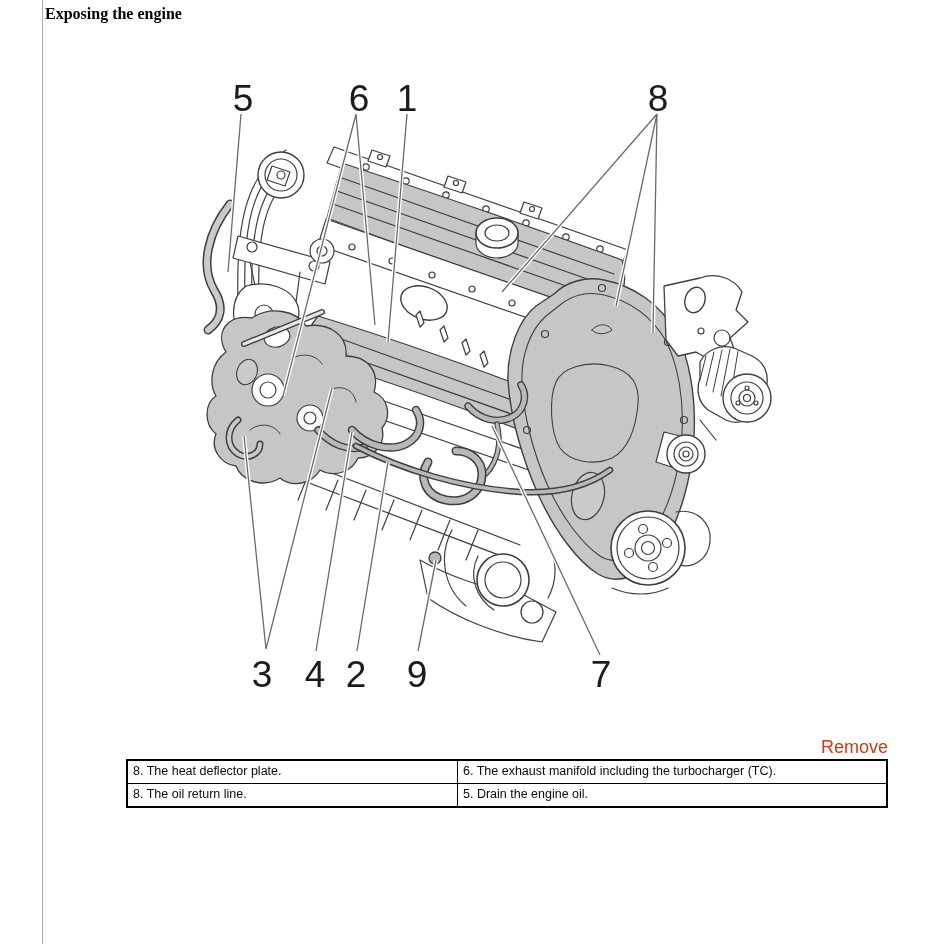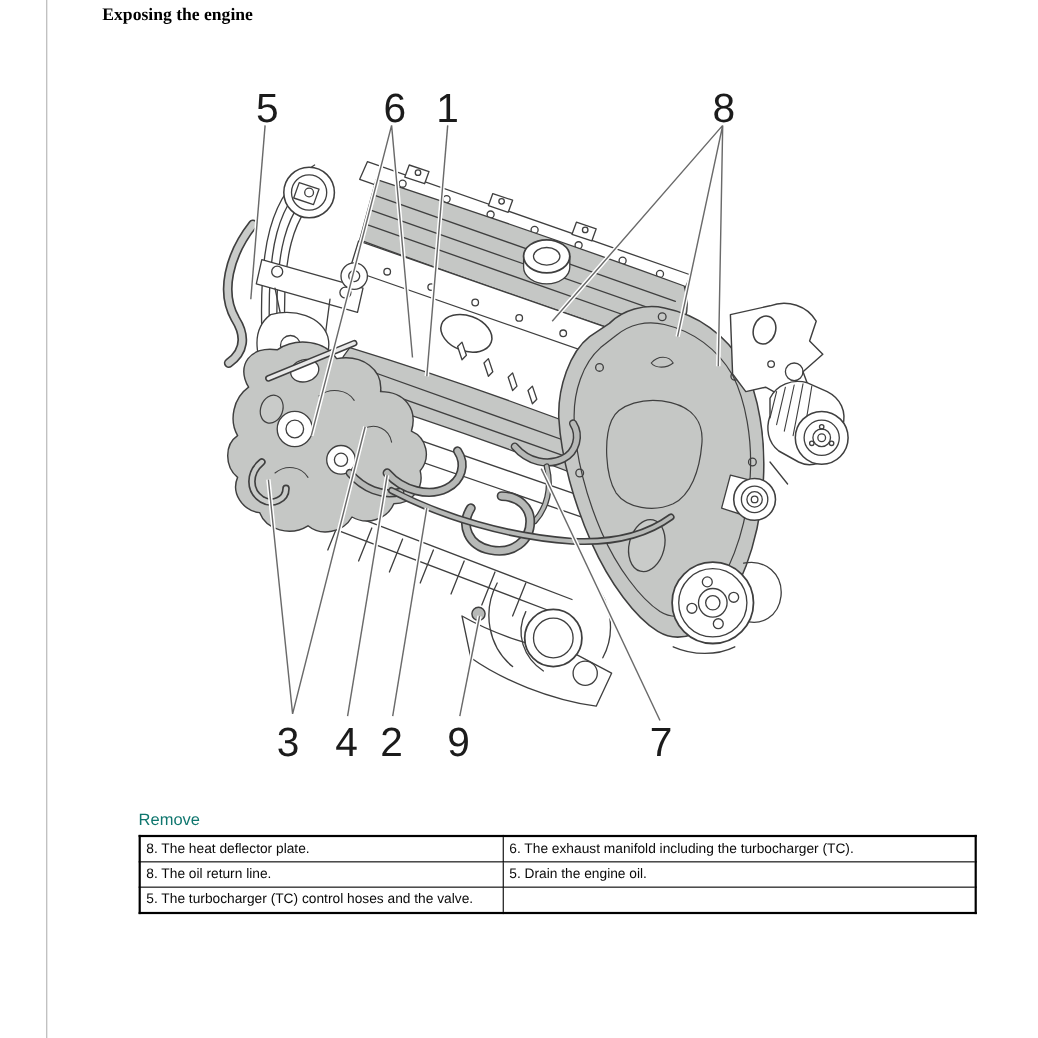--- a/index.html
+++ b/index.html
@@ -1,23 +1,23 @@
 <!DOCTYPE html>
 <html><head>
 <meta charset="utf-8">
 <style>
   html,body{margin:0;padding:0;background:#fff;}
   .page{position:relative;width:944px;height:944px;background:#ffffff;overflow:hidden;
         font-family:"Liberation Sans",sans-serif;color:#000;}
   .vrule{position:absolute;left:42px;top:0;width:1px;height:944px;background:#b2b2b2;}
   .doc-title{position:absolute;left:45px;top:5px;font-family:"Liberation Serif",serif;
-        font-weight:bold;font-size:16px;letter-spacing:0px;color:#000;margin-left:48px;}
+        font-weight:bold;font-size:16px;letter-spacing:0px;color:#000;}
   .diagram{position:absolute;left:0;top:0;width:944px;height:944px;}
-  .tbl-caption{position:absolute;left:126px;top:737px;width:762px;text-align:left;
-        font-size:15px;color:#0f766e;}
+  .tbl-caption{position:absolute;left:126px;top:737px;width:762px;text-align:right;
+        font-size:18px;color:#c2410c;}
   table.remove{position:absolute;left:126px;top:759px;width:762px;border-collapse:collapse;
         border:2px solid #000;table-layout:fixed;}
   table.remove td{border:1px solid #000;font-size:12.5px;line-height:15px;
         padding:3px 4px 2px 5px;height:17px;vertical-align:top;white-space:nowrap;
         overflow:hidden;color:#0a0a0a;}
   td.c1{width:320px;}
   .callout{font-family:"Liberation Sans",sans-serif;font-size:37px;fill:#1b1b1b;}
 </style>
 </head>
 <body>
@@ -244,20 +244,16 @@
   <table class="remove">
     <tbody>
       <tr>
         <td class="c1">8. The heat deflector plate.</td>
         <td>6. The exhaust manifold including the turbocharger (TC).</td>
       </tr>
       <tr>
         <td class="c1">8. The oil return line.</td>
         <td>5. Drain the engine oil.</td>
       </tr>
-      <tr>
-        <td class="c1">5. The turbocharger (TC) control hoses and the valve.</td>
-        <td></td>
-      </tr>
     </tbody>
   </table>
 
 </div>
 
 </body></html>

